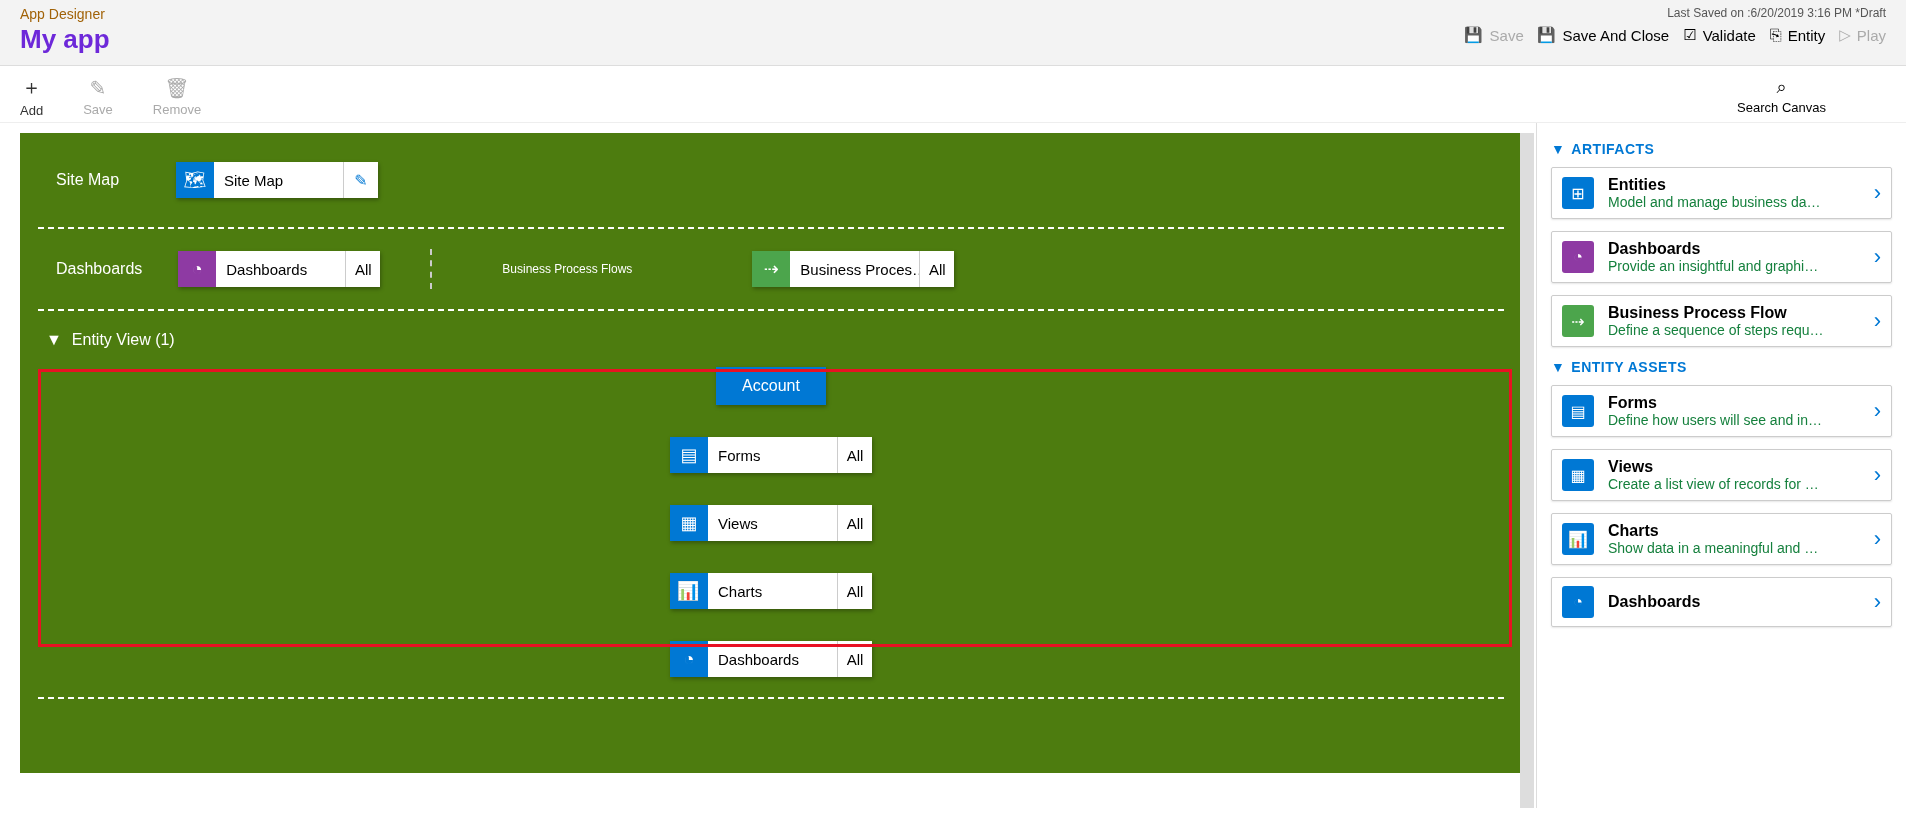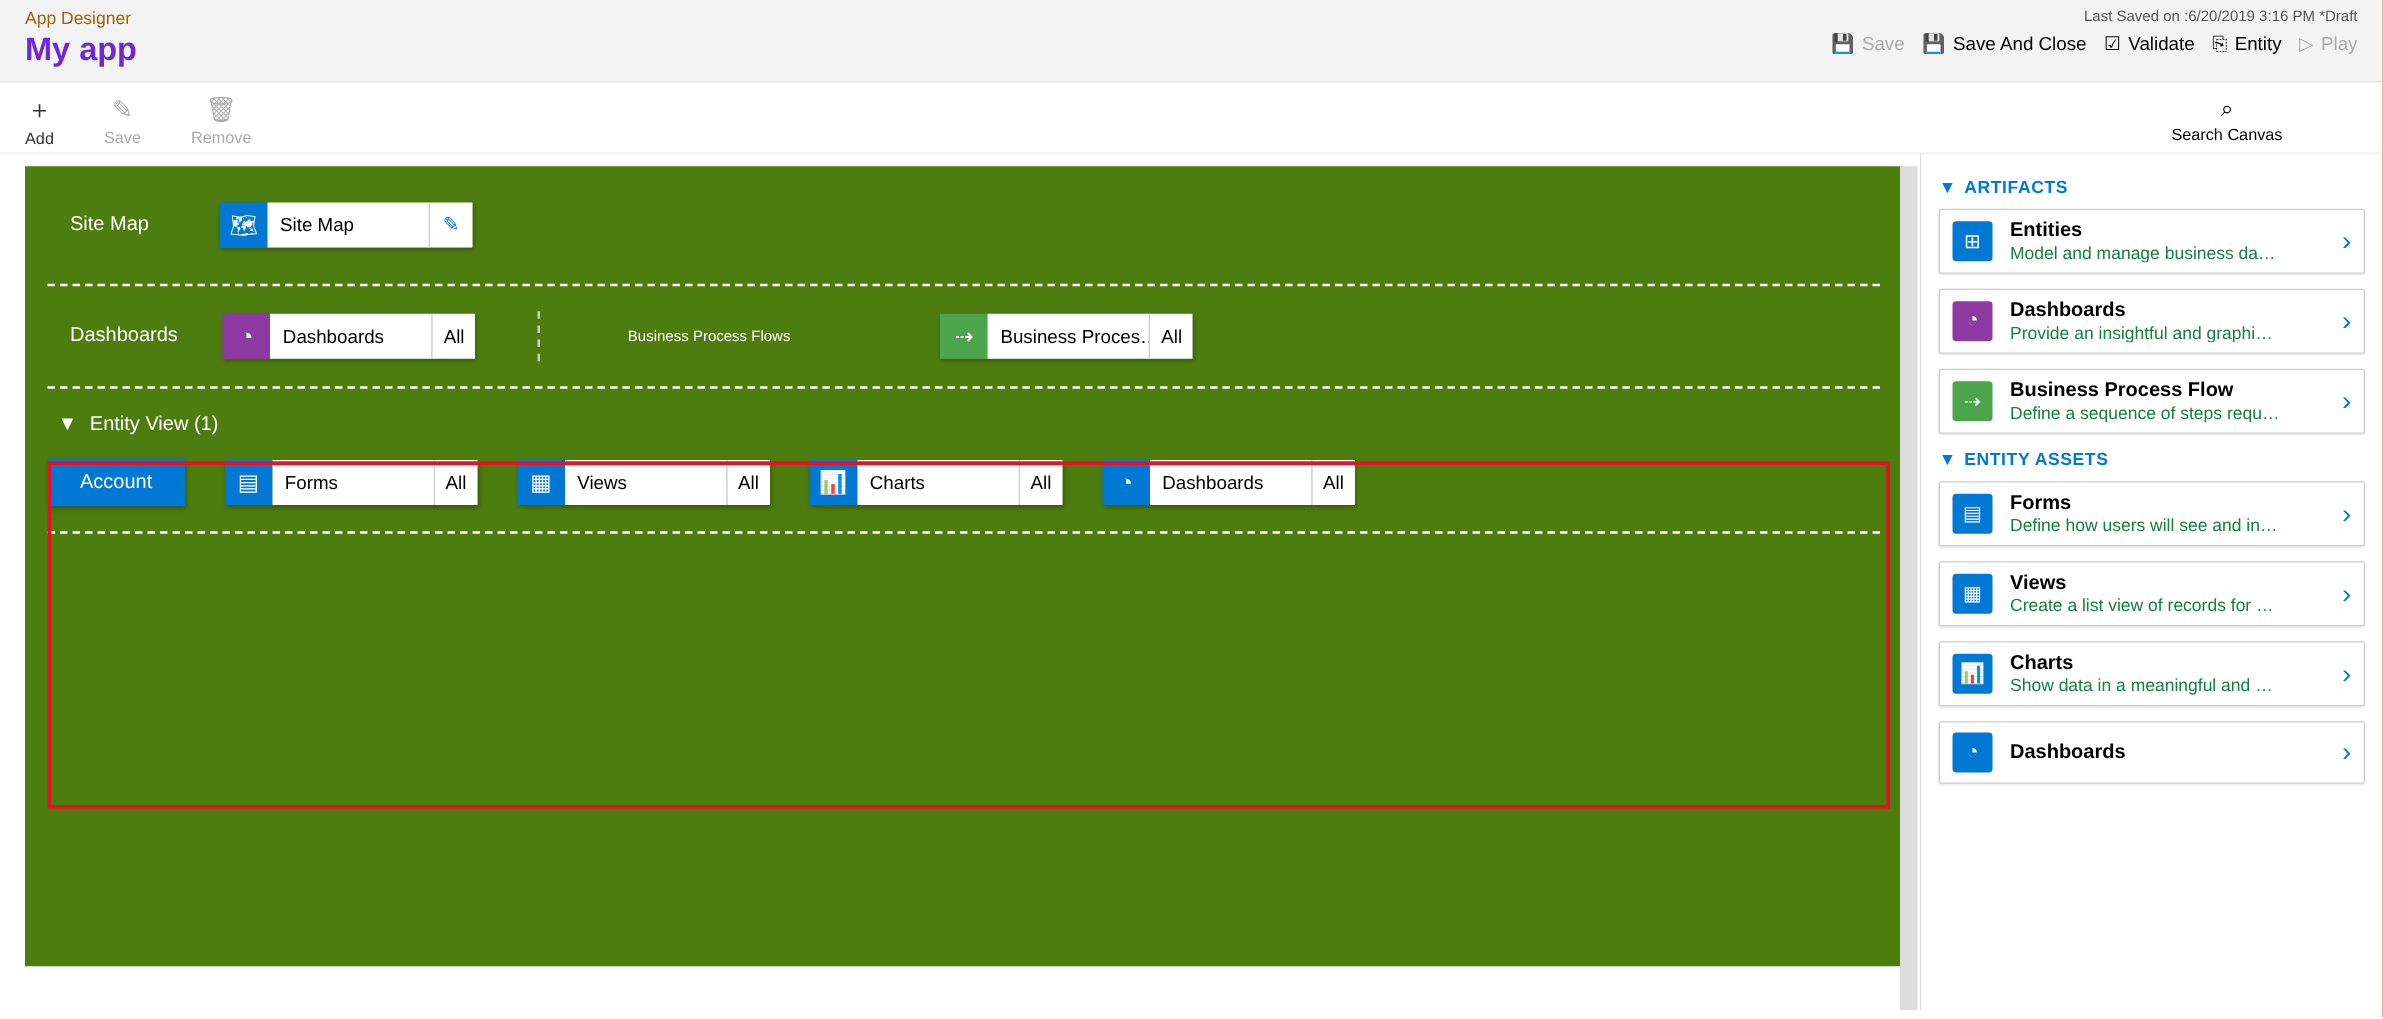--- a/index.html
+++ b/index.html
@@ -51,21 +51,21 @@
 .col { display: flex; align-items: center; }
 .col-label { color: #fff; font-size: 16px; margin-left: 18px; margin-right: 36px; }
 .vdash { border-left: 2px dashed #ccc; height: 40px; margin: 0 30px; }
 .col2-label { color: #fff; font-size: 12px; margin-left: 20px; margin-right: 120px; }
 
 
 .entity-head { display: flex; align-items: center; color: #fff; font-size: 16px; margin: 18px 0 18px 8px; }
 .entity-head .caret { margin-right: 10px; }
 
 
-.assets-row { display: flex; align-items: center; gap: 32px; }
+.assets-row { display: flex; align-items: center; gap: 32px; flex-direction: column; }
 .acct-btn { background: #0078d4; color: #fff; padding: 10px 26px; font-size: 16px; box-shadow: 1px 2px 4px rgba(0,0,0,0.3); }
 
 
 .panel { width: 370px; border-left: 1px solid #ddd; display: flex; flex-direction: column; }
 .panel-tabs { display: flex; }
 .panel-tab { flex: 1; padding: 12px 18px; font-size: 16px; cursor: pointer; }
 .panel-tab.active { background: #fff; font-weight: 600; border-bottom: none; }
 .panel-tab.inactive { background: #e6e6e6; color: #333; }
 .panel-body { padding: 10px 14px; overflow-y: auto; font-size: 14px; }
 .section-head { display: flex; align-items: center; color: #0078d4; font-size: 14px; font-weight: 600; letter-spacing: 0.5px; margin: 8px 0 10px 0; }

